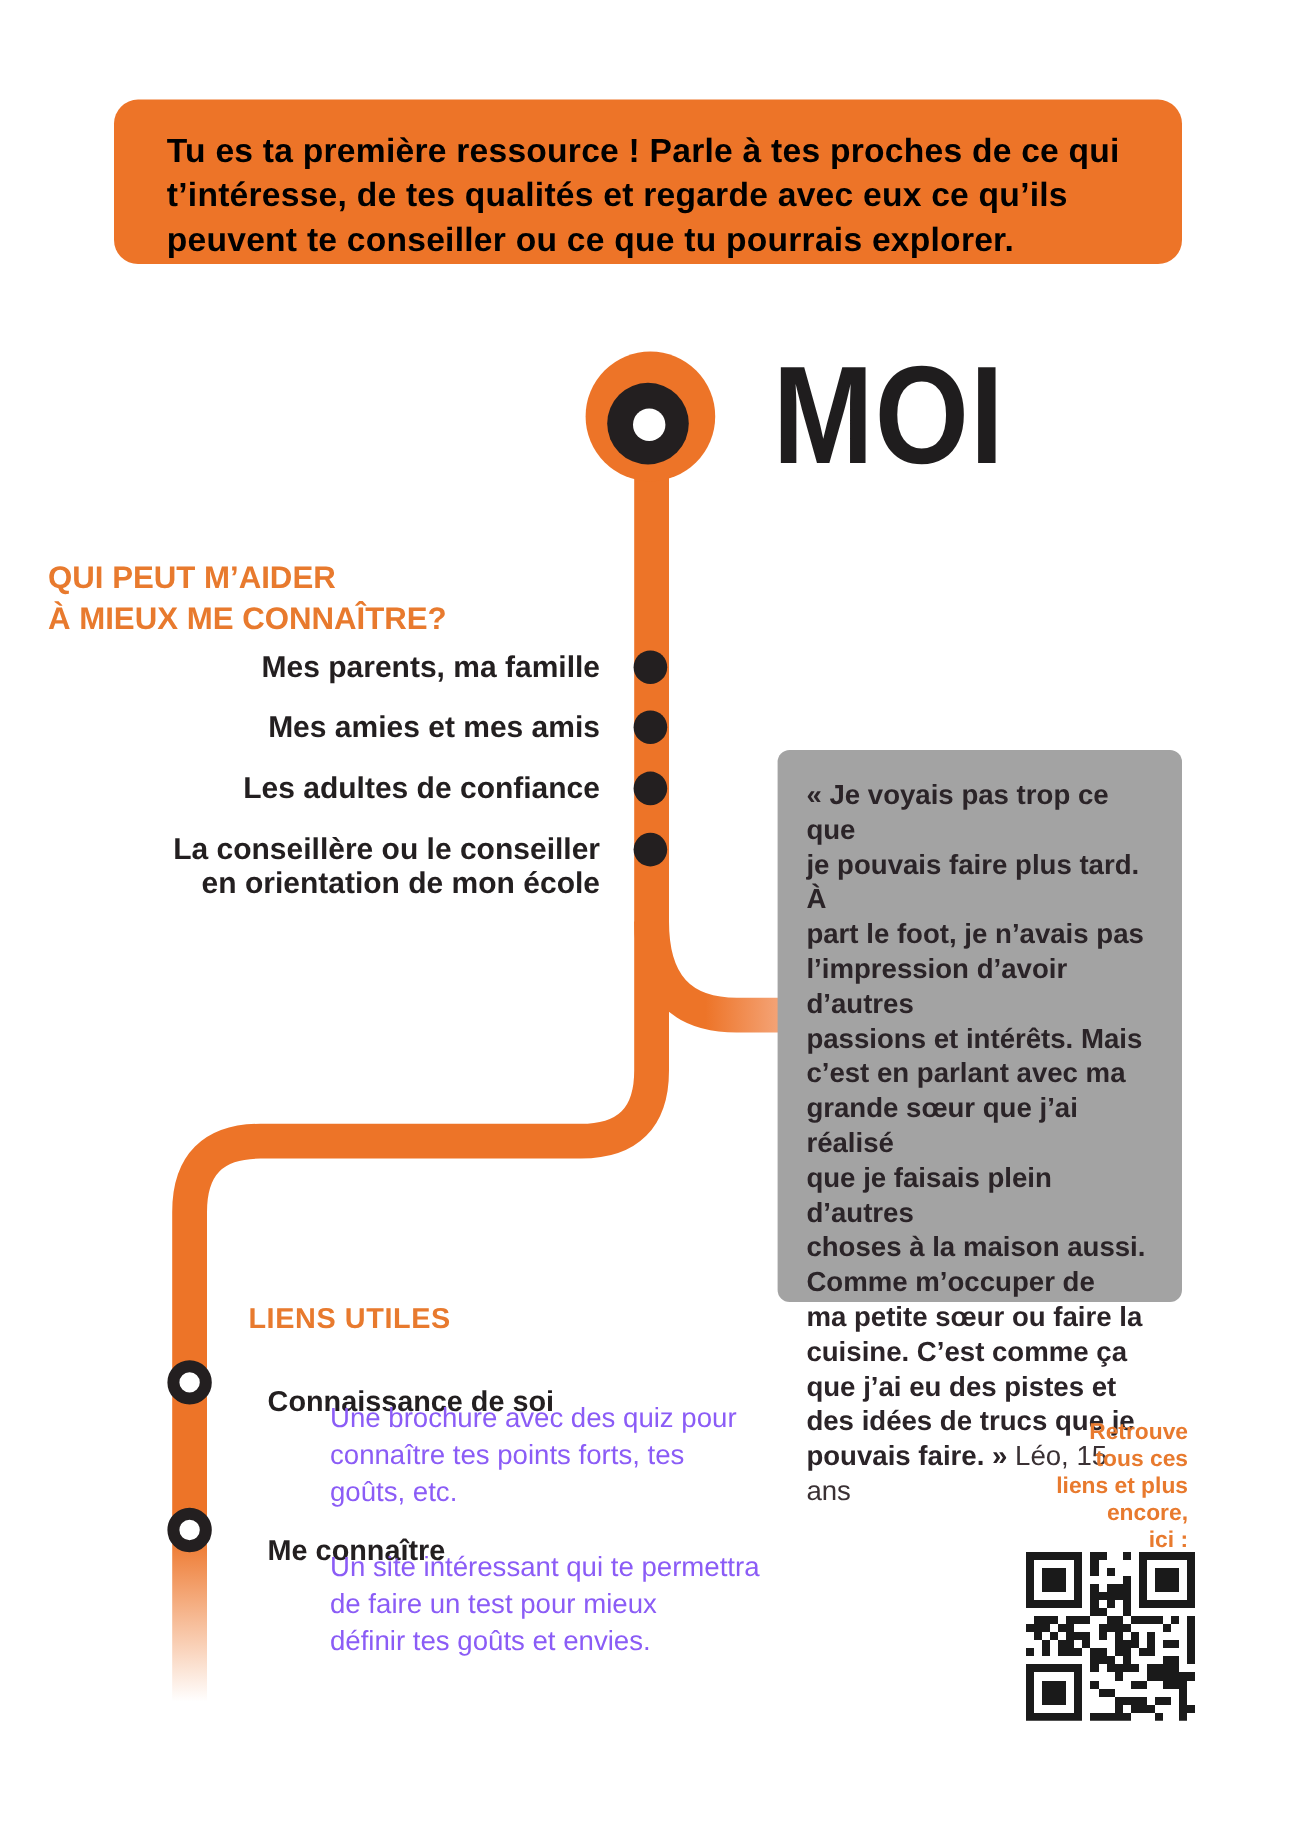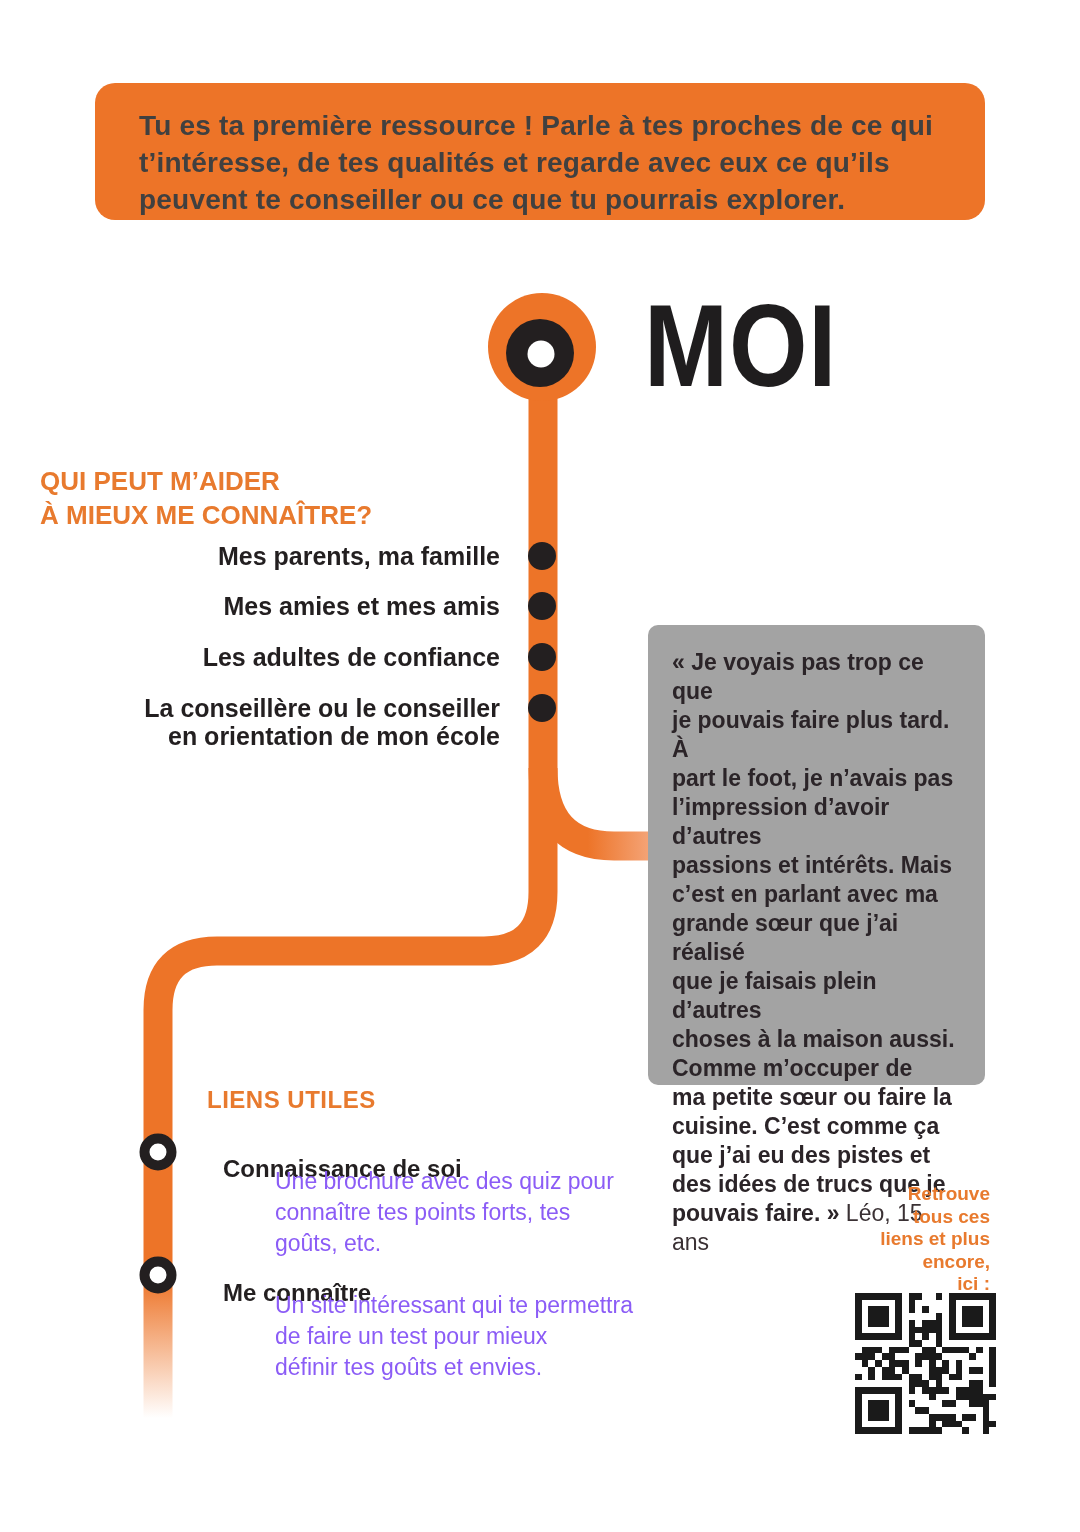--- a/index.html
+++ b/index.html
@@ -11,21 +11,21 @@
   .preline{white-space:pre-line;}
   .abs{position:absolute;}
 
   
   .banner{
     left:95px;top:83px;width:890px;height:137px;
     background:#ED7428;border-radius:20px;box-sizing:border-box;
   }
   .banner p{
     margin:0;padding:24px 30px 0 44px;
-    color:#404040;font-weight:bold;font-size:28px;line-height:37px;
+    color:#000000;font-weight:bold;font-size:28px;line-height:37px;
     letter-spacing:0.2px;
   }
 
   
   .metro{left:0;top:0;pointer-events:none;}
 
   
   .moi-title{
     left:644px;top:288px;margin:0;
     font-size:116px;font-weight:bold;color:#1F1D1E;line-height:1;

